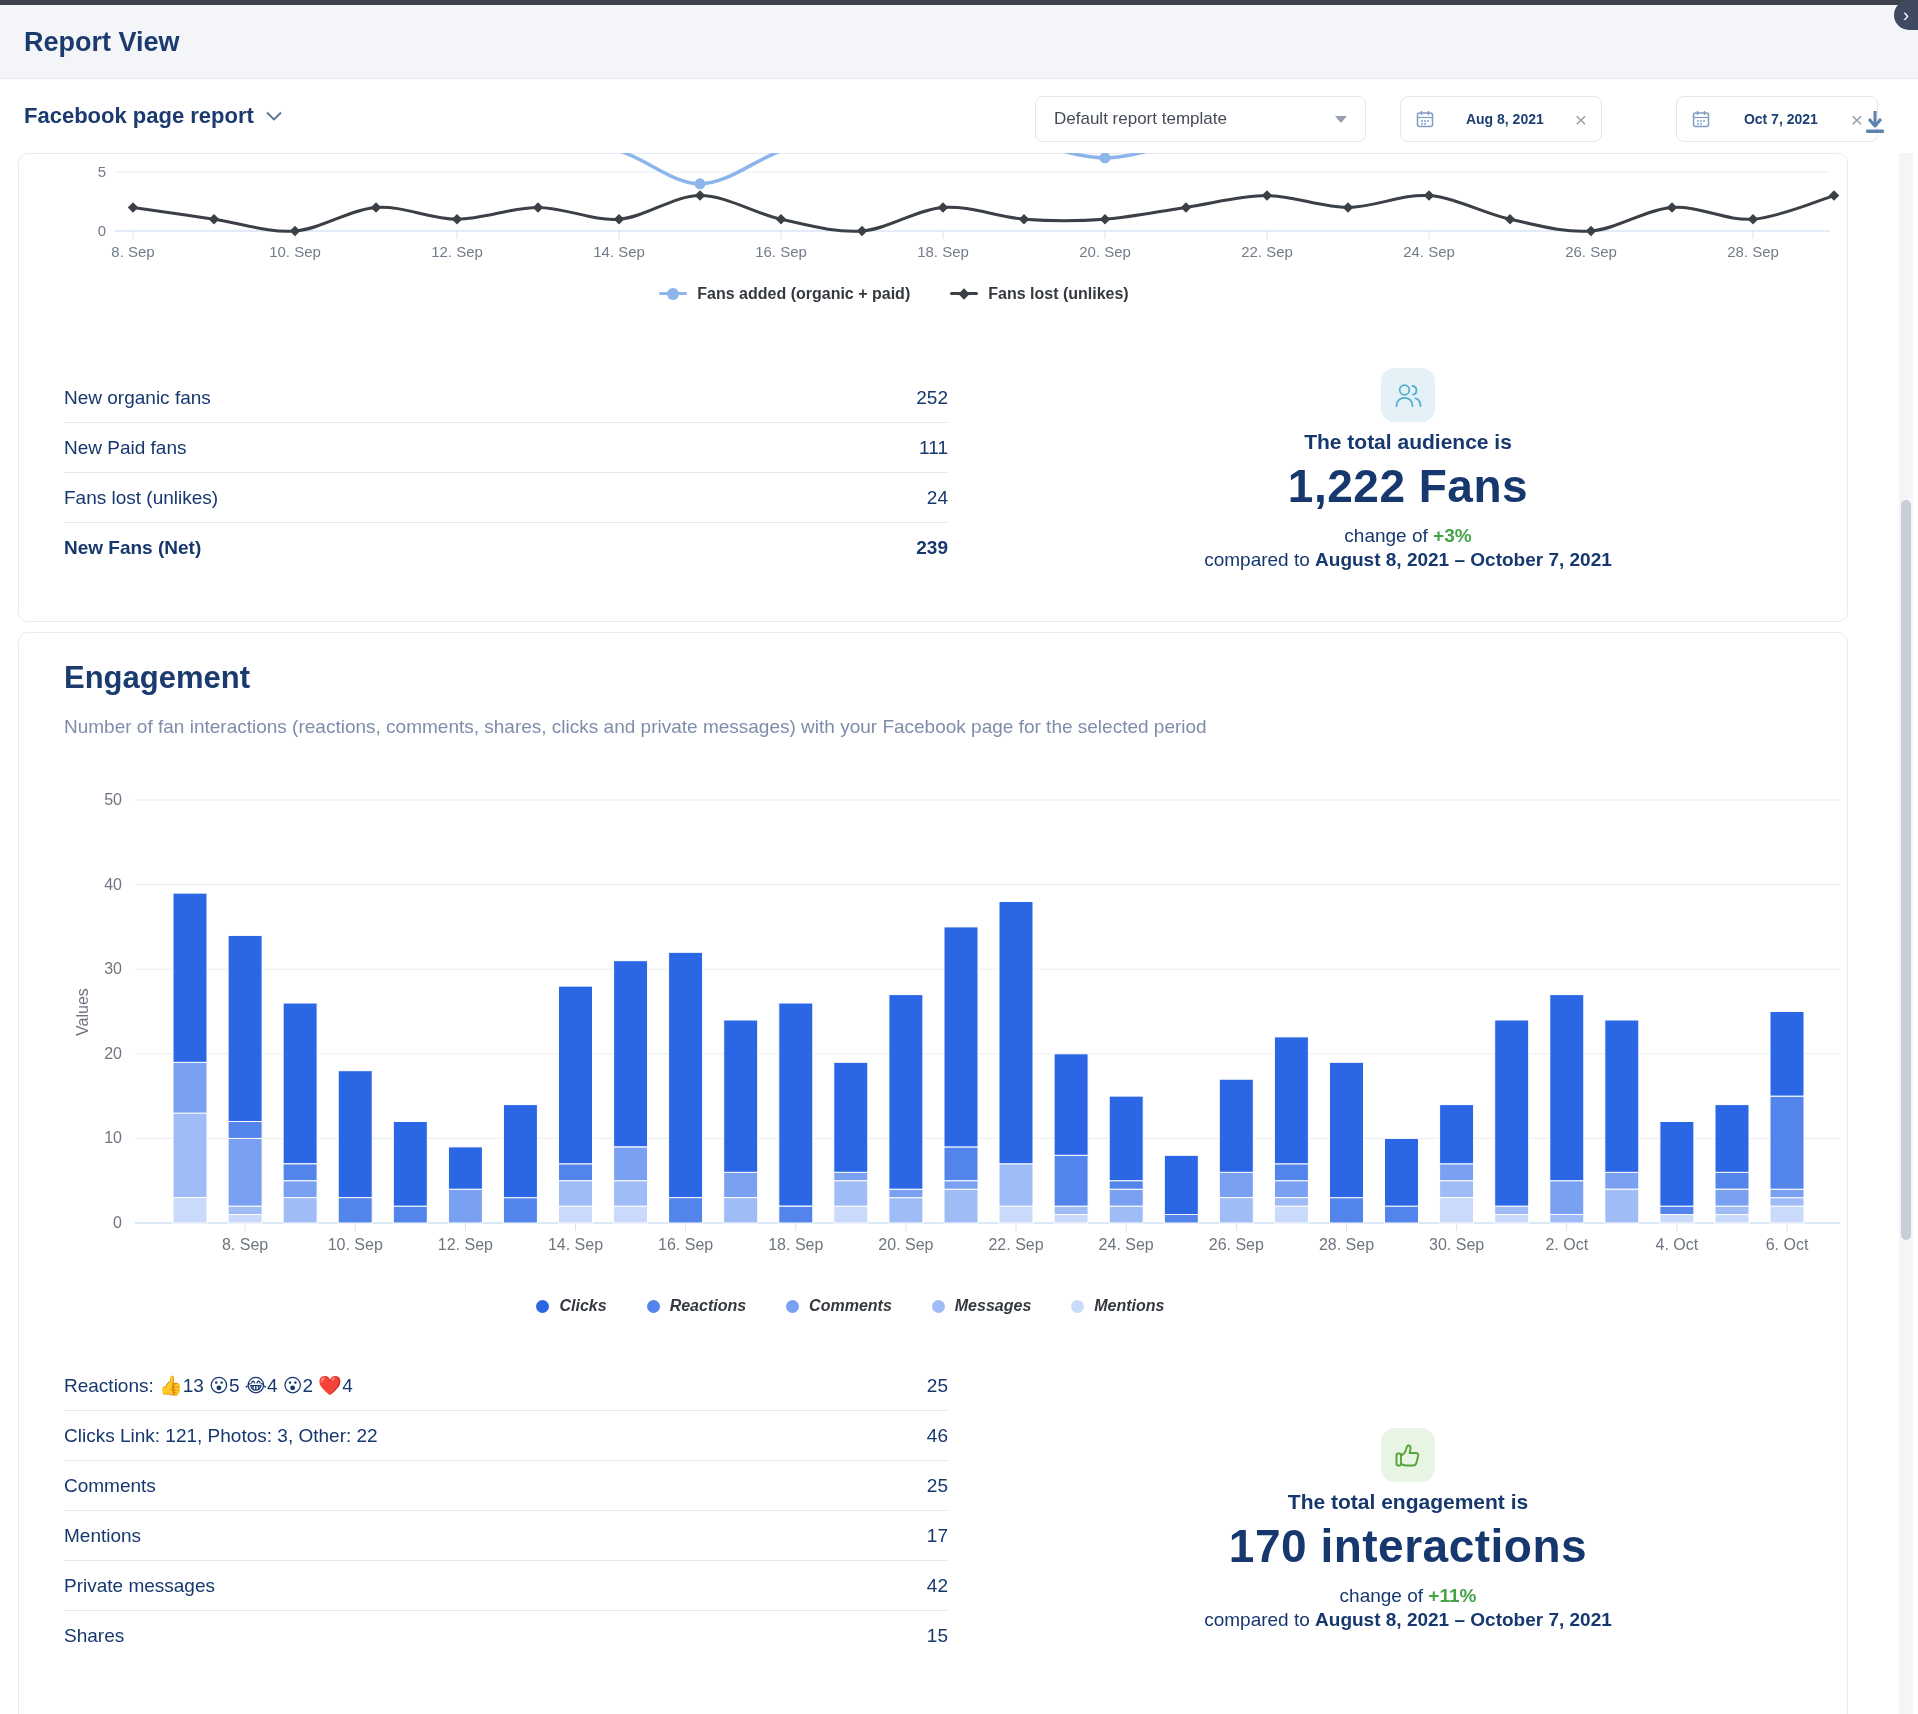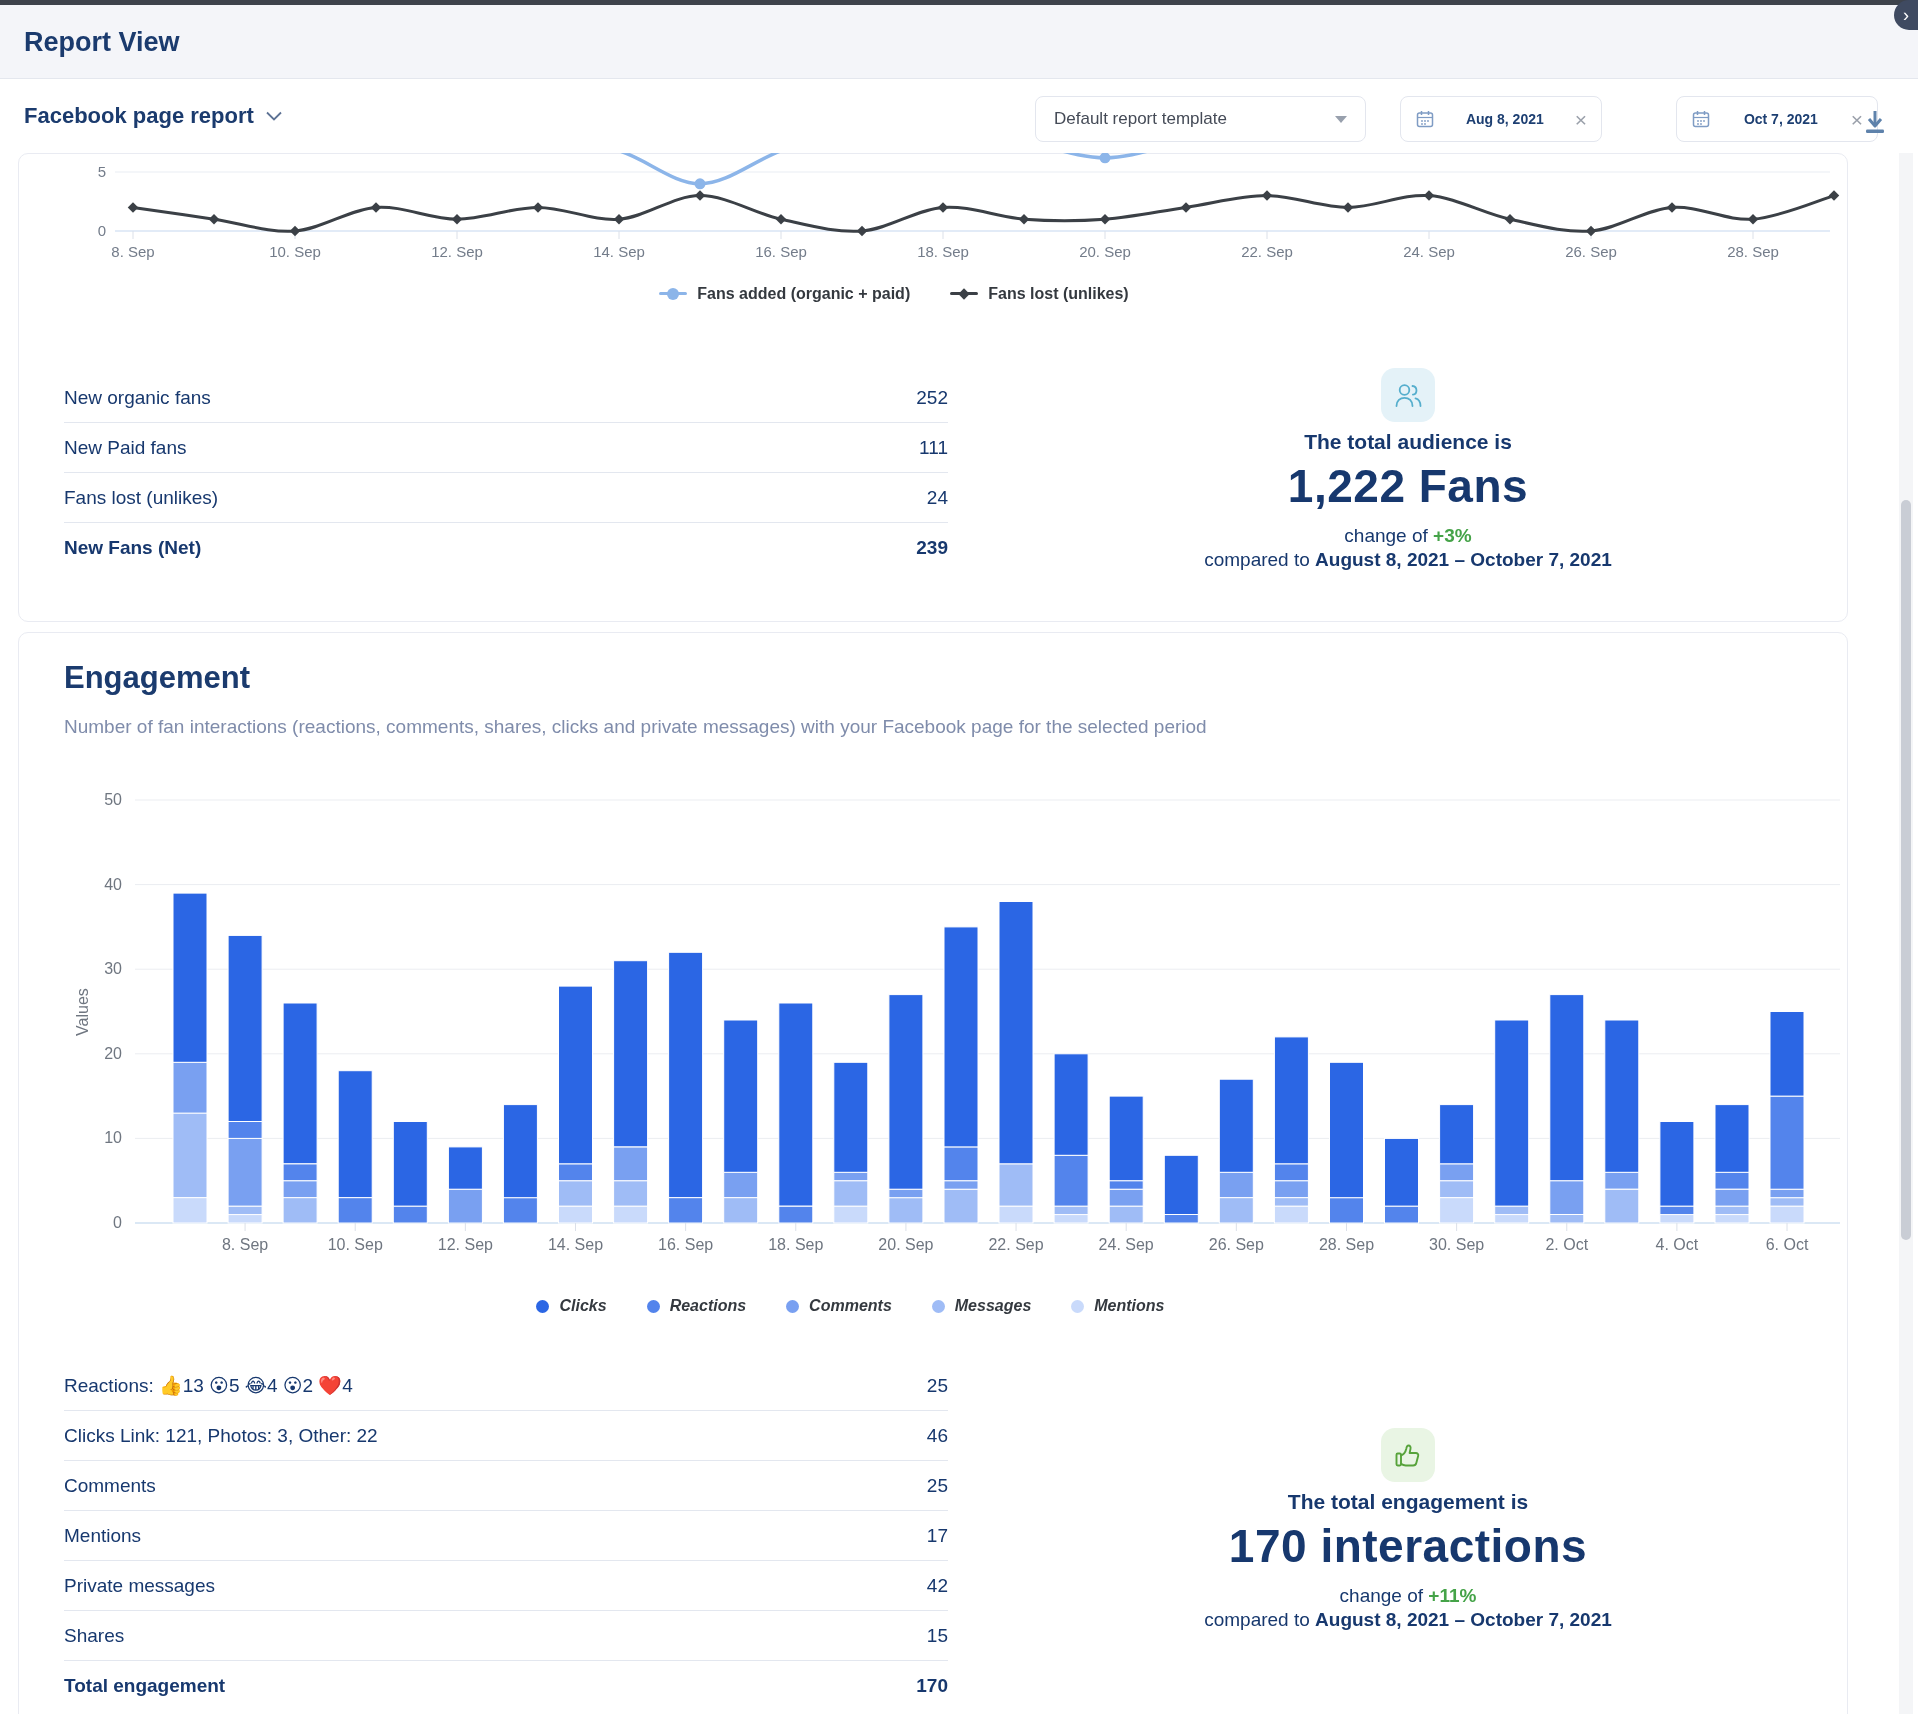--- a/index.html
+++ b/index.html
@@ -444,24 +444,20 @@
       <span>17</span>
     </div>
     <div class="trow">
       <span>Private messages</span>
       <span>42</span>
     </div>
     <div class="trow">
       <span>Shares</span>
       <span>15</span>
     </div>
-    <div class="trow bold">
-      <span>Total engagement</span>
-      <span>170</span>
-    </div>
   </div>
 
 <div class="summary" id="summary2">
   <div class="sum-icon">
     <svg width="30" height="30" viewBox="0 0 30 30">
       <g fill="none" stroke="#57a33b" stroke-width="1.9" stroke-linejoin="round" stroke-linecap="round">
         <rect x="3.5" y="13.5" width="4.5" height="12" rx="1.2"></rect>
         <path d="M8 15.5c2.5-1 4.5-3.5 5.2-6.5.3-1.5.5-3.5 2.3-3.5 1.6 0 2.4 1.3 2 3.2l-.9 4.3h6.3c1.6 0 2.7 1.2 2.3 2.8l-1.9 7.2c-.4 1.6-1.6 2.5-3.2 2.5h-7.4c-1.8 0-3.1-.6-4.7-1.6"></path>
       </g>
     </svg>

